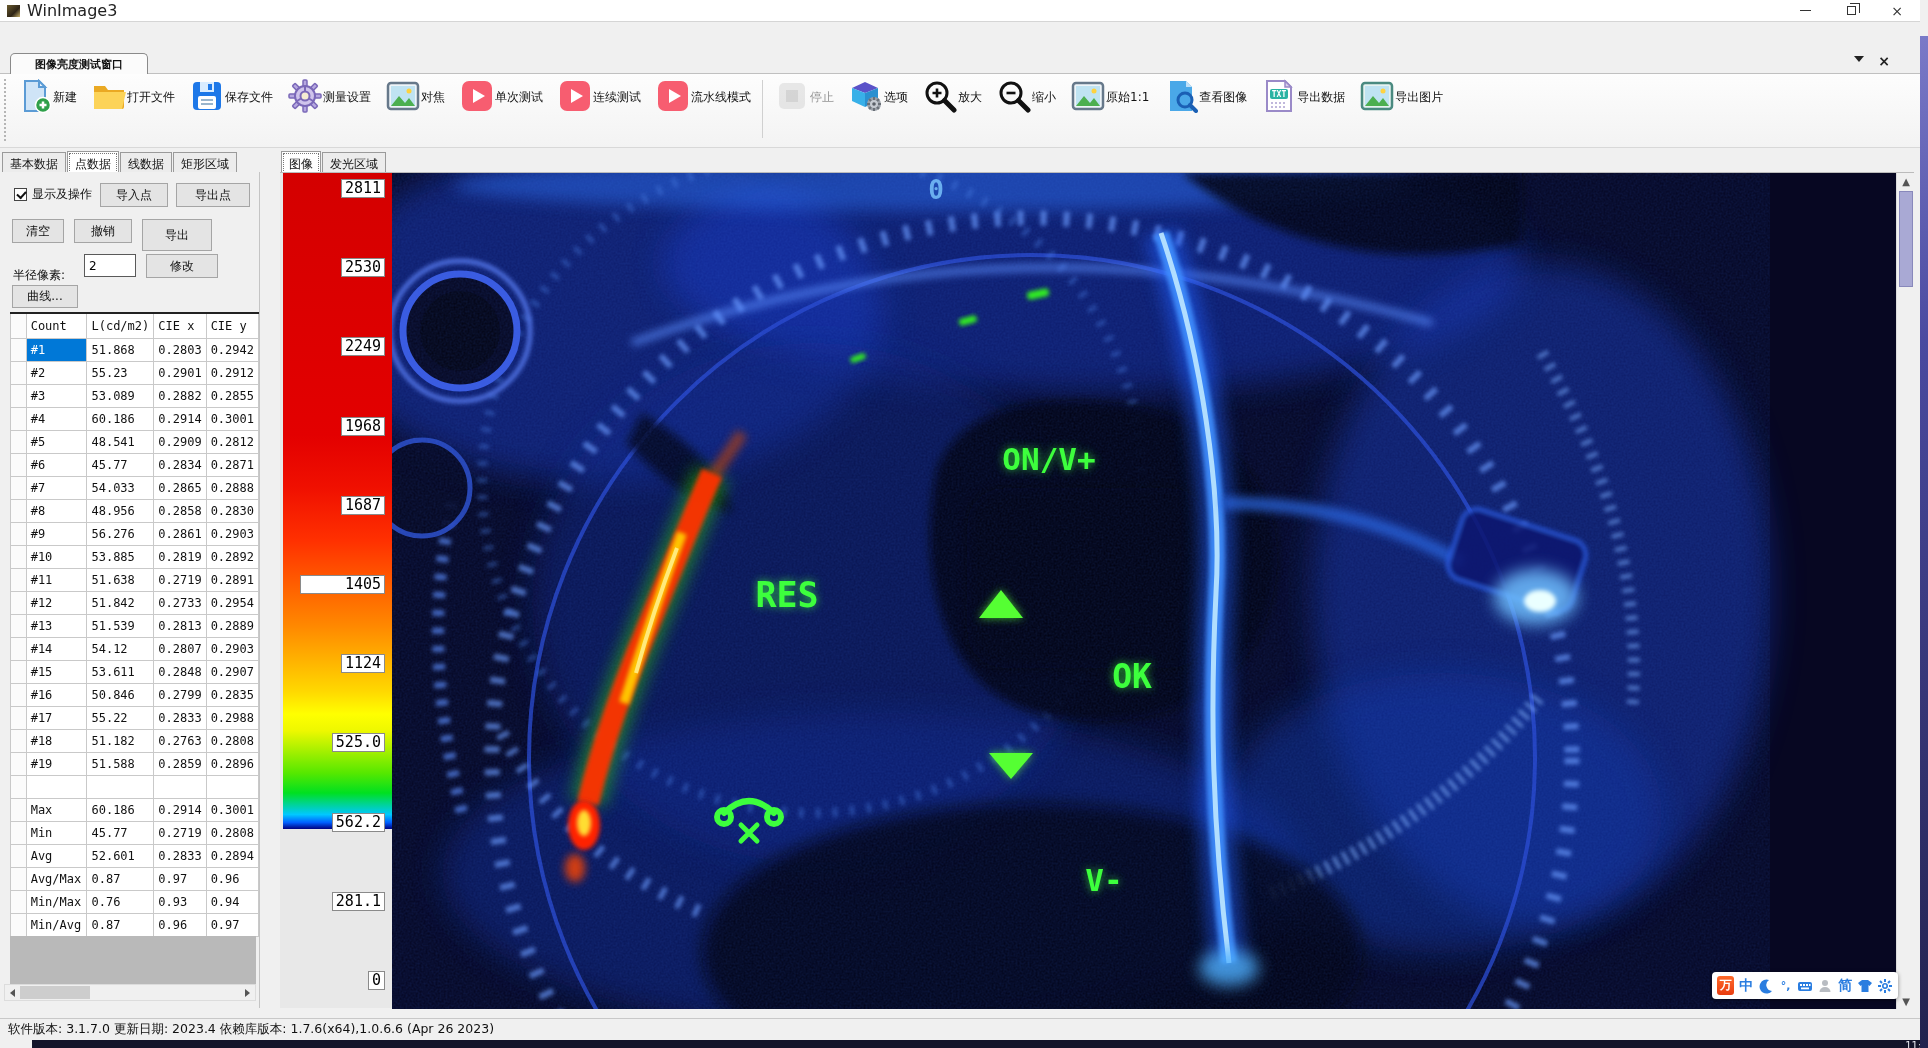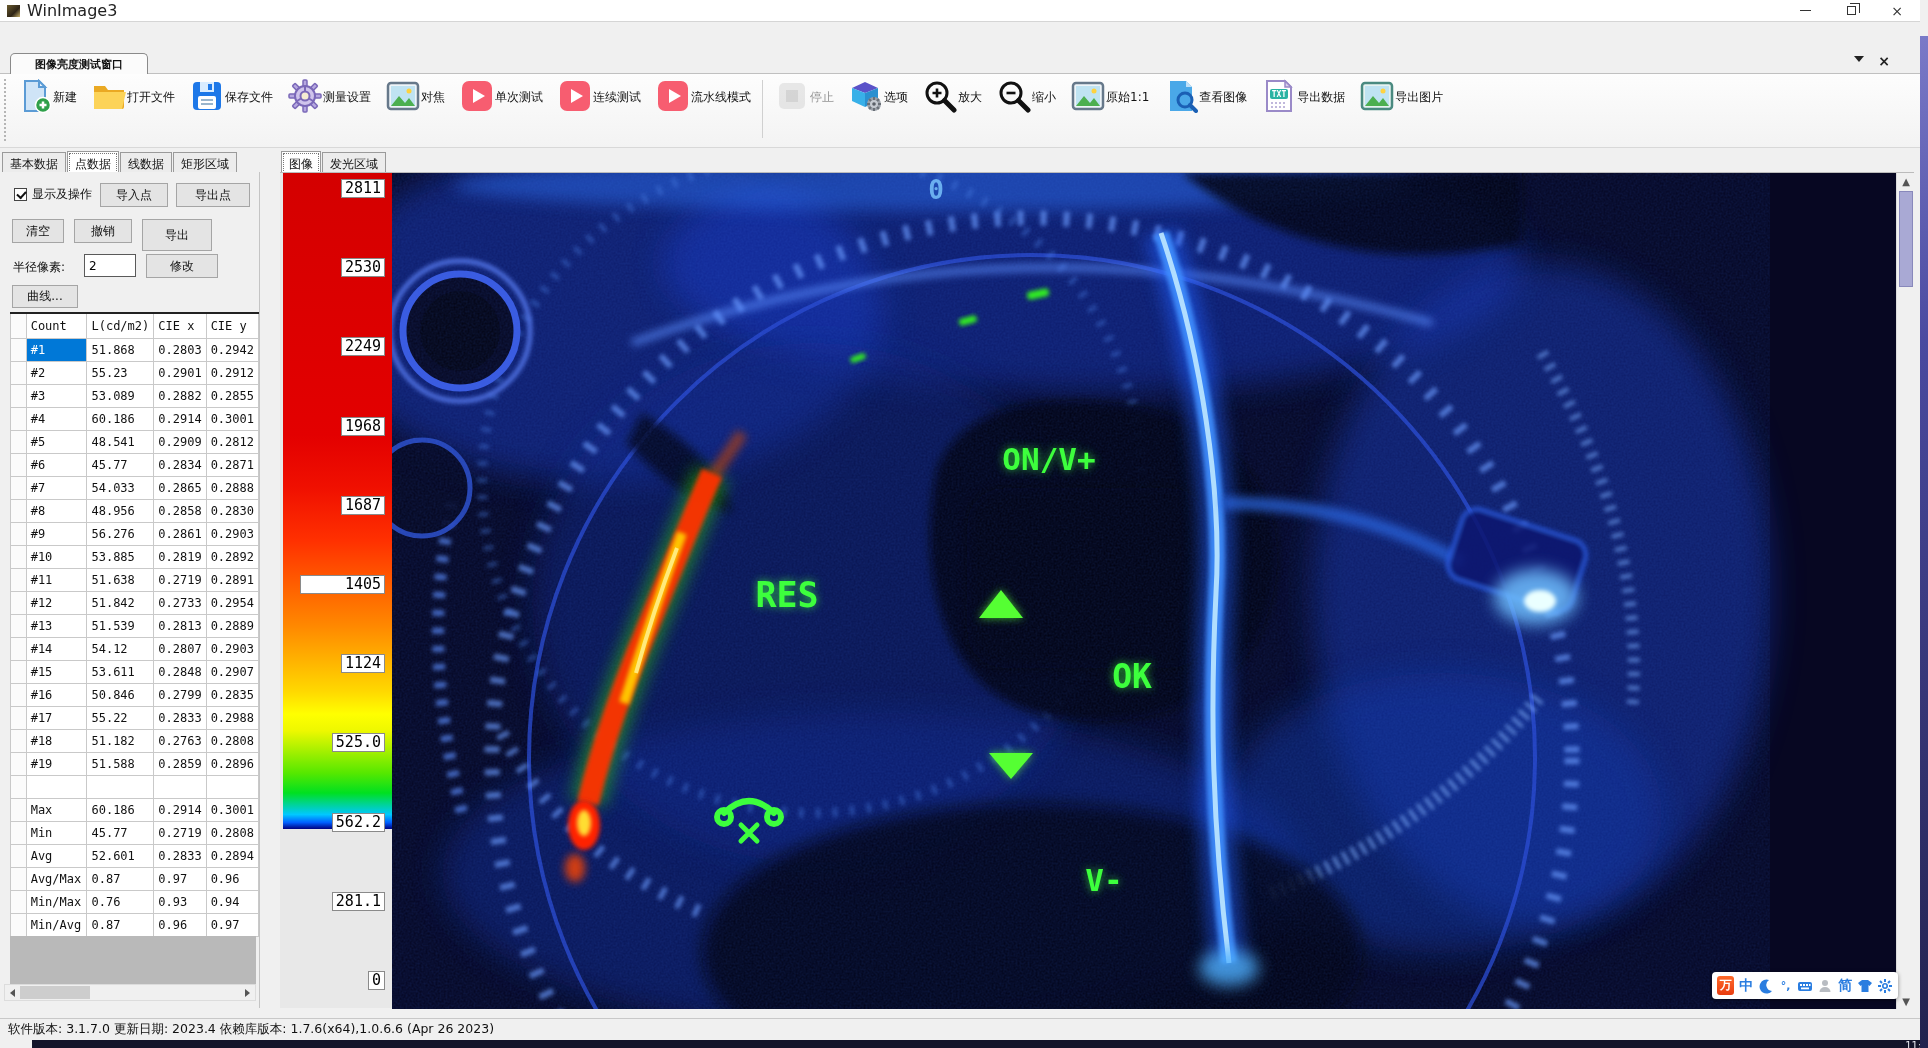--- a/index.html
+++ b/index.html
@@ -51,21 +51,21 @@
           background:#ececec; font-size:12px; margin-right:1px; vertical-align:bottom; }
   .ltab.active { background:#fff; padding-top:4px; outline:1px dotted #777; outline-offset:-3px; }
   #left-body { position:absolute; left:0; top:172px; width:260px; height:836px; background:#f0f0f0;
                border-right:1px solid #c4c4c4; }
   .cbrow { position:absolute; left:14px; top:14px; display:flex; align-items:center; }
   .cb { width:13px; height:13px; border:1px solid #444; background:#fff; position:relative; margin-right:5px; }
   .cb.checked::after { content:""; position:absolute; left:2px; top:2px; width:7px; height:4px;
                        border-left:2px solid #111; border-bottom:2px solid #111; transform:rotate(-48deg); }
   .btn { position:absolute; background:#e4e4e4; border:1px solid #a5a5a5; display:flex; align-items:center;
          justify-content:center; font-size:12px; color:#111; }
-  #radius-label { position:absolute; left:13px; top:87px; font-size:12px; }
+  #radius-label { position:absolute; left:13px; top:95px; font-size:12px; }
   #radius-input { position:absolute; left:84px; top:82px; width:52px; height:23px; border:1px solid #5a5a5a;
                   background:#fff; font:12px "DejaVu Sans",sans-serif; padding-left:4px; }
 
   
   #pt-table { position:absolute; left:10px; top:140px; border-collapse:collapse; background:#fff;
               font-family:"DejaVu Sans Mono",monospace; font-size:12px; table-layout:fixed; }
   #pt-table td, #pt-table th { border:1px solid #c9c9c9; padding:2px 4px; text-align:left; font-weight:normal;
               height:23px; overflow:hidden; white-space:nowrap; }
   #pt-table tr.hdr th { height:25px; }
   #pt-table { border:1px solid #6a6a6a; border-top:2px solid #222; }

